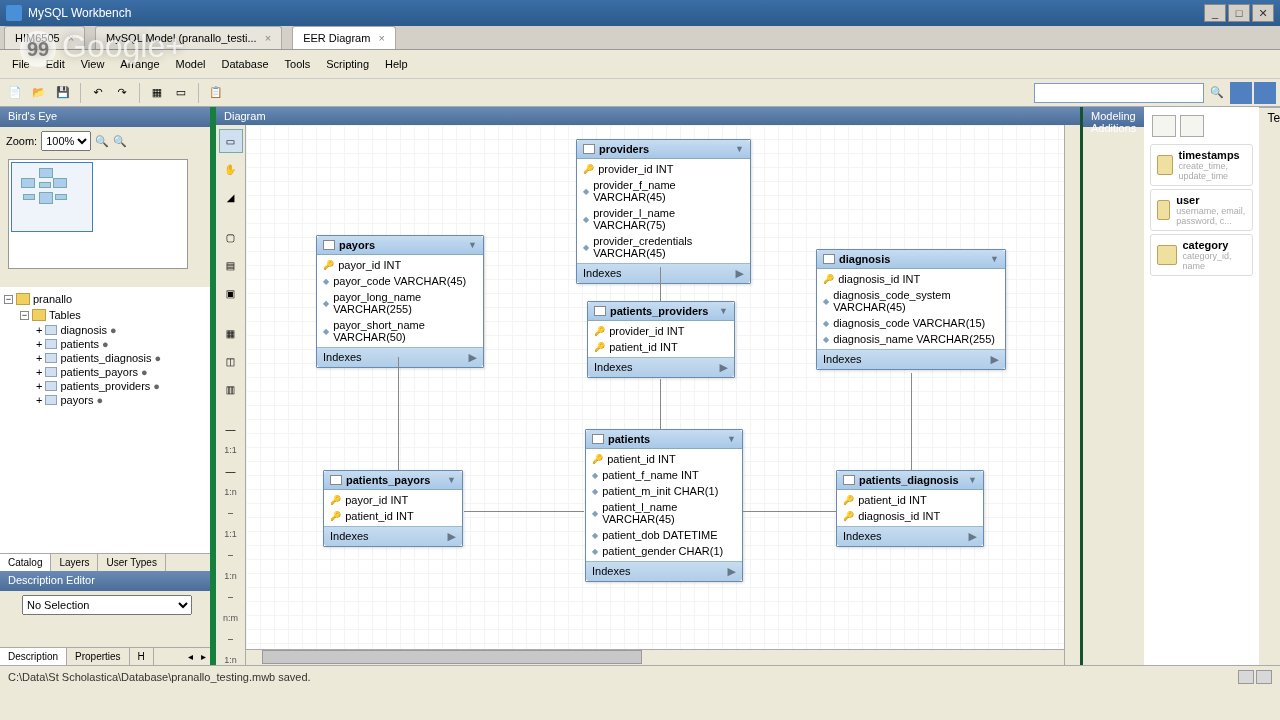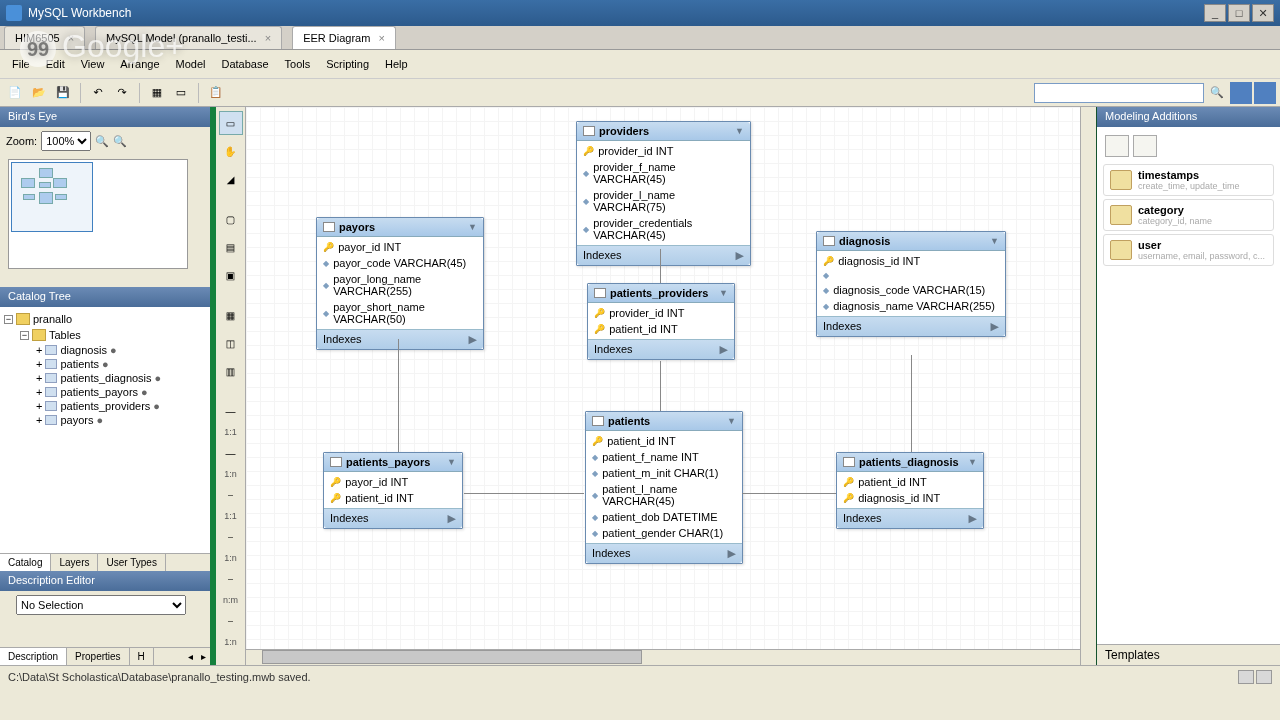--- a/index.html
+++ b/index.html
@@ -36,21 +36,21 @@
 .tree-item .exp{width:9px;height:9px;border:1px solid #888;text-align:center;line-height:7px;font-size:9px}
 .tree-item .ficon{width:14px;height:12px;background:#f0d060;border:1px solid #c0a040}
 .tree-children{padding-left:16px}
 .tree-table{display:flex;align-items:center;gap:3px;padding:1px 0}
 .tree-table .ticon{width:12px;height:10px;background:#d0e0f0;border:1px solid #90a0c0}
 .tree-table .dot{color:#666}
 .cat-tabs{display:flex;background:#ece9d8;border-top:1px solid #aaa}
 .cat-tabs span{padding:3px 8px;border-right:1px solid #aaa;cursor:pointer;font-size:10px}
 .cat-tabs span.active{background:#fff}
 .desc-editor{height:56px;background:#ece9d8}
-.desc-editor select{width:170px;margin:4px 16px;height:20px}
+.desc-editor select{width:170px;margin:4px 22px;height:20px}
 .desc-tabs{display:flex;background:#ece9d8;border-top:1px solid #aaa;align-items:center}
 .desc-tabs span{padding:3px 8px;border-right:1px solid #aaa;cursor:pointer;font-size:10px}
 .desc-tabs span.active{background:#fff}
 .desc-tabs .arrows{margin-left:auto;display:flex}
 .desc-tabs .arrows span{border:none;padding:2px 4px}
 .center{flex:1;display:flex;flex-direction:column}
 .toolpal{width:30px;background:#ece9d8;border-right:1px solid #aaa;display:flex;flex-direction:column;align-items:center;padding-top:4px;gap:4px}
 .toolpal .t{width:24px;height:24px;border:1px solid transparent;display:flex;align-items:center;justify-content:center;cursor:pointer;font-size:10px}
 .toolpal .t.sel{background:#d0e0f0;border-color:#7aa}
 .toolpal .lbl{font-size:9px;color:#555}
@@ -64,21 +64,21 @@
 .entity .cols{padding:2px 0}
 .entity .col{padding:2px 6px;display:flex;align-items:center;gap:4px;font-size:10px}
 .entity .col .key{color:#d4a020;font-size:9px}
 .entity .col .dia{color:#80a0c0;font-size:8px}
 .entity .idx{background:linear-gradient(#c7dcf0,#b0cde8);padding:3px 6px;font-size:10px;display:flex;border-top:1px solid #9bc;border-radius:0 0 3px 3px}
 .entity .idx .arrow{margin-left:auto;color:#678}
 .rel{position:absolute;background:#888}
 .scrollbar-v{width:16px;background:#ece9d8;border-left:1px solid #aaa}
 .scrollbar-h{height:16px;background:#ece9d8;border-top:1px solid #aaa;display:flex}
 .scrollbar-h .thumb{width:380px;height:14px;background:#c8c8c8;border:1px solid #999;margin-left:16px}
-.right{width:184px;border-left:1px solid #14532d;display:flex;flex-direction:column}
+.right{width:200px;border-left:3px solid #14532d;display:flex;flex-direction:row}
 .addons{flex:1;background:#fff;padding:4px}
 .addon-btns{display:flex;gap:4px;padding:4px}
 .addon-btns .ab{width:24px;height:22px;border:1px solid #aaa;background:#f5f5f0;cursor:pointer}
 .addon-item{border:1px solid #ddd;border-radius:3px;margin:3px 2px;padding:4px 6px;display:flex;align-items:center;gap:6px}
 .addon-item .ai-icon{width:22px;height:20px;background:#f0e0a0;border:1px solid #c0a060;border-radius:2px}
 .addon-item .ai-txt{display:flex;flex-direction:column}
 .addon-item .ai-name{font-weight:bold;font-size:11px}
 .addon-item .ai-sub{font-size:9px;color:#aaa}
 .tmpl-tab{background:#ece9d8;padding:3px 8px;border-top:1px solid #aaa;font-size:12px}
 .status{height:22px;background:#ece9d8;border-top:1px solid #aaa;padding:3px 8px;display:flex;align-items:center;font-size:11px;color:#333}
@@ -158,21 +158,20 @@
         <div class="viewport"></div>
         <div class="mini" style="left:30px;top:8px;width:14px;height:10px"></div>
         <div class="mini" style="left:12px;top:18px;width:14px;height:10px"></div>
         <div class="mini" style="left:44px;top:18px;width:14px;height:10px"></div>
         <div class="mini" style="left:30px;top:22px;width:12px;height:6px"></div>
         <div class="mini" style="left:30px;top:32px;width:14px;height:12px"></div>
         <div class="mini" style="left:14px;top:34px;width:12px;height:6px"></div>
         <div class="mini" style="left:46px;top:34px;width:12px;height:6px"></div>
       </div>
     </div>
-    <div class="panel-hdr">Catalog Tree</div>
     <div class="catalog">
       <div class="tree">
         <div class="tree-item">
             <span class="exp">−</span>
             <span class="ficon"></span>
             <span>pranallo</span>
           </div>
         <div class="tree-children">
           <div class="tree-item">
               <span class="exp">−</span>
@@ -234,20 +233,21 @@
       <span>Properties</span>
       <span>H</span>
       <div class="arrows">
           <span>◂</span>
           <span>▸</span>
         </div>
     </div>
   </div>
 
   <div class="center">
+    <div class="panel-hdr">Diagram</div>
     <div class="canvas-wrap">
       <div class="toolpal">
         <div class="t sel">▭</div>
         <div class="t">✋</div>
         <div class="t">◢</div>
         <div style="height:8px"></div>
         <div class="t">▢</div>
         <div class="t">▤</div>
         <div class="t">▣</div>
         <div style="height:8px"></div>
@@ -335,20 +335,21 @@
                 <span>diagnosis</span>
                 <span class="arrow">▼</span>
               </div>
               <div class="cols">
                 <div class="col">
                   <span class="key">🔑</span>
                   <span>diagnosis_id INT</span>
                 </div>
                 <div class="col">
                   <span class="dia">◆</span>
+                  <span>diagnosis_code_system VARCHAR(45)</span>
                 </div>
                 <div class="col">
                   <span class="dia">◆</span>
                   <span>diagnosis_code VARCHAR(15)</span>
                 </div>
                 <div class="col">
                   <span class="dia">◆</span>
                   <span>diagnosis_name VARCHAR(255)</span>
                 </div>
               </div>
@@ -483,29 +484,29 @@
           <div class="addon-item">
             <div class="ai-icon"></div>
             <div class="ai-txt">
               <div class="ai-name">timestamps</div>
               <div class="ai-sub">create_time, update_time</div>
             </div>
           </div>
           <div class="addon-item">
             <div class="ai-icon"></div>
             <div class="ai-txt">
-              <div class="ai-name">category</div>
-              <div class="ai-sub">category_id, name</div>
+              <div class="ai-name">user</div>
+              <div class="ai-sub">username, email, password, c...</div>
             </div>
           </div>
           <div class="addon-item">
             <div class="ai-icon"></div>
             <div class="ai-txt">
-              <div class="ai-name">user</div>
-              <div class="ai-sub">username, email, password, c...</div>
+              <div class="ai-name">category</div>
+              <div class="ai-sub">category_id, name</div>
             </div>
           </div>
         </div>
     </div>
     <div class="tmpl-tab">Templates</div>
   </div>
 </div>
 
 <div class="status">
   <span>C:\Data\St Scholastica\Database\pranallo_testing.mwb saved.</span>

